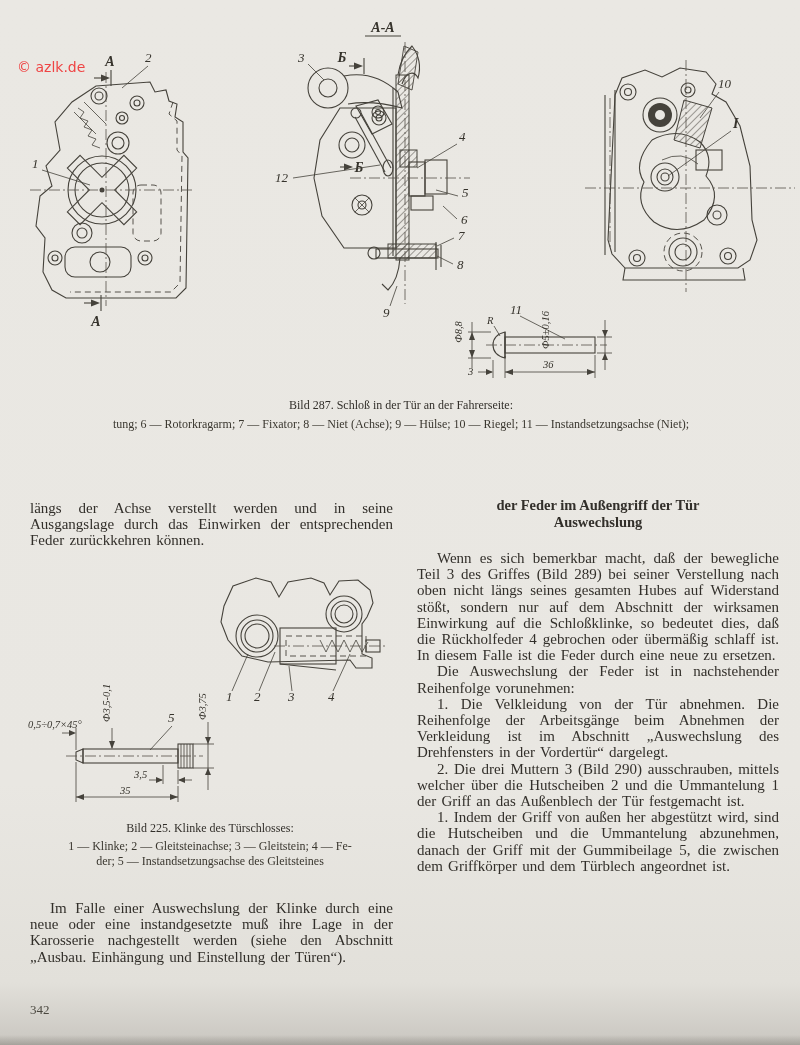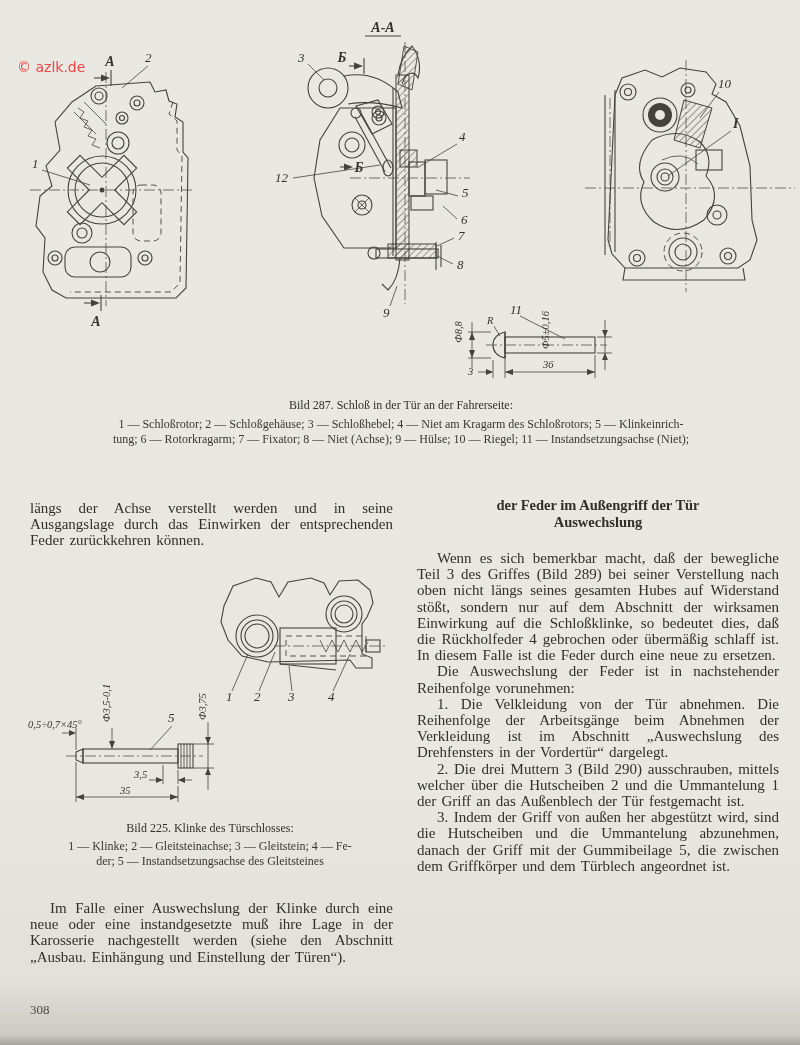--- a/index.html
+++ b/index.html
@@ -230,21 +230,20 @@
     <line class="cl" x1="585" y1="188" x2="795" y2="188"></line>
     <line class="thin" x1="719" y1="92" x2="700" y2="118"></line>
     <text class="lbl" x="718" y="88">10</text>
     <line class="thin" x1="731" y1="131" x2="668" y2="176"></line>
     <text class="sec" x="733" y="128">I</text>
   </g>
 </svg>
 
 <div class="abs cap-title" style="left:55px;top:398px;width:692px">Bild 287. Schloß in der Tür an der Fahrerseite:</div>
 <div class="abs cap-lines" style="left:50px;top:417px;width:702px">
-  <div>1 — Schloßrotor;  2 — Schloßgehäuse;  3 — Schloßhebel;  4 — Niet am Kragarm des Schloßrotors;  5 — Klinkeinrich-</div>
   <div>tung;  6 — Rotorkragarm;  7 — Fixator;  8 — Niet (Achse);  9 — Hülse;  10 — Riegel;  11 — Instandsetzungsachse (Niet);</div>
 </div>
 
 <div class="abs coltext" style="left:30px;top:500px;width:363px">
   <p class="noindent">längs der Achse verstellt werden und in seine Ausgangslage durch das Einwirken der entsprechenden Feder zurückkehren können.</p>
 </div>
 
 <svg class="abs" style="left:28px;top:570px" width="362" height="245" viewBox="0 0 362 245">
   <defs>
     <pattern id="hB" patternUnits="userSpaceOnUse" width="5" height="5" patternTransform="rotate(45)">
@@ -335,18 +334,18 @@
 <div class="abs heading" style="left:417px;top:497px;width:362px">
   <div>der Feder im Außengriff der Tür</div>
   <div>Auswechslung</div>
 </div>
 
 <div class="abs coltext" style="left:417px;top:550px;width:362px">
   <p>Wenn es sich bemerkbar macht, daß der bewegliche Teil 3 des Griffes (Bild 289) bei seiner Verstellung nach oben nicht längs seines gesamten Hubes auf Widerstand stößt, sondern nur auf dem Abschnitt der wirksamen Einwirkung auf die Schloßklinke, so bedeutet dies, daß die Rückholfeder 4 gebrochen oder übermäßig schlaff ist. In diesem Falle ist die Feder durch eine neue zu ersetzen.</p>
   <p>Die Auswechslung der Feder ist in nachstehender Reihenfolge vorunehmen:</p>
   <p>1. Die Velkleidung von der Tür abnehmen. Die Reihenfolge der Arbeitsgänge beim Abnehmen der Verkleidung ist im Abschnitt „Auswechslung des Drehfensters in der Vordertür“ dargelegt.</p>
   <p>2. Die drei Muttern 3 (Bild 290) ausschrauben, mittels welcher über die Hutscheiben 2 und die Ummantelung 1 der Griff an das Außenblech der Tür festgemacht ist.</p>
-  <p>3. Indem der Griff von außen her abgestützt wird, sind die Hutscheiben und die Ummantelung abzunehmen, danach der Griff mit der Gummibeilage 5, die zwischen dem Griffkörper und dem Türblech angeordnet ist.</p>
-</div>
-
-<div class="abs pagenum" style="left:30px;top:1002px">308</div>
+  <p>1. Indem der Griff von außen her abgestützt wird, sind die Hutscheiben und die Ummantelung abzunehmen, danach der Griff mit der Gummibeilage 5, die zwischen dem Griffkörper und dem Türblech angeordnet ist.</p>
+</div>
+
+<div class="abs pagenum" style="left:30px;top:1002px">342</div>
 
 <div class="abs bottom-edge"></div>
 
 </body></html>

